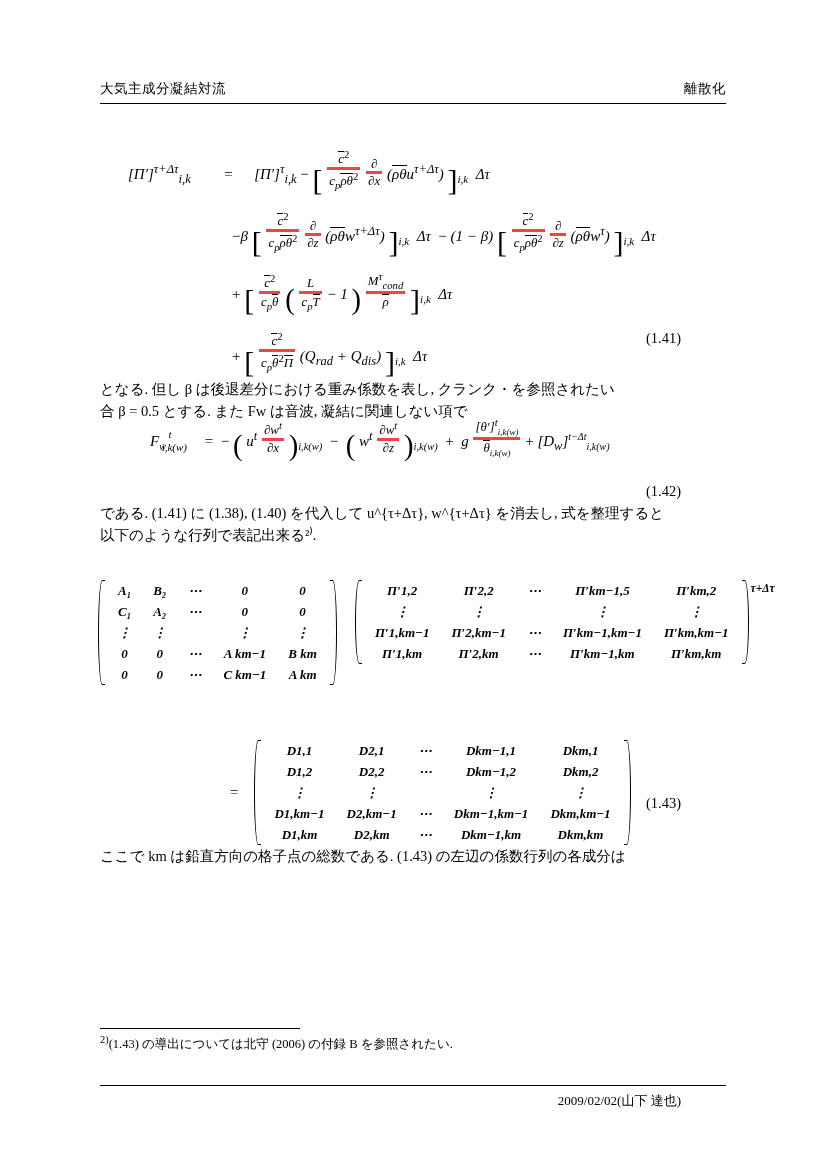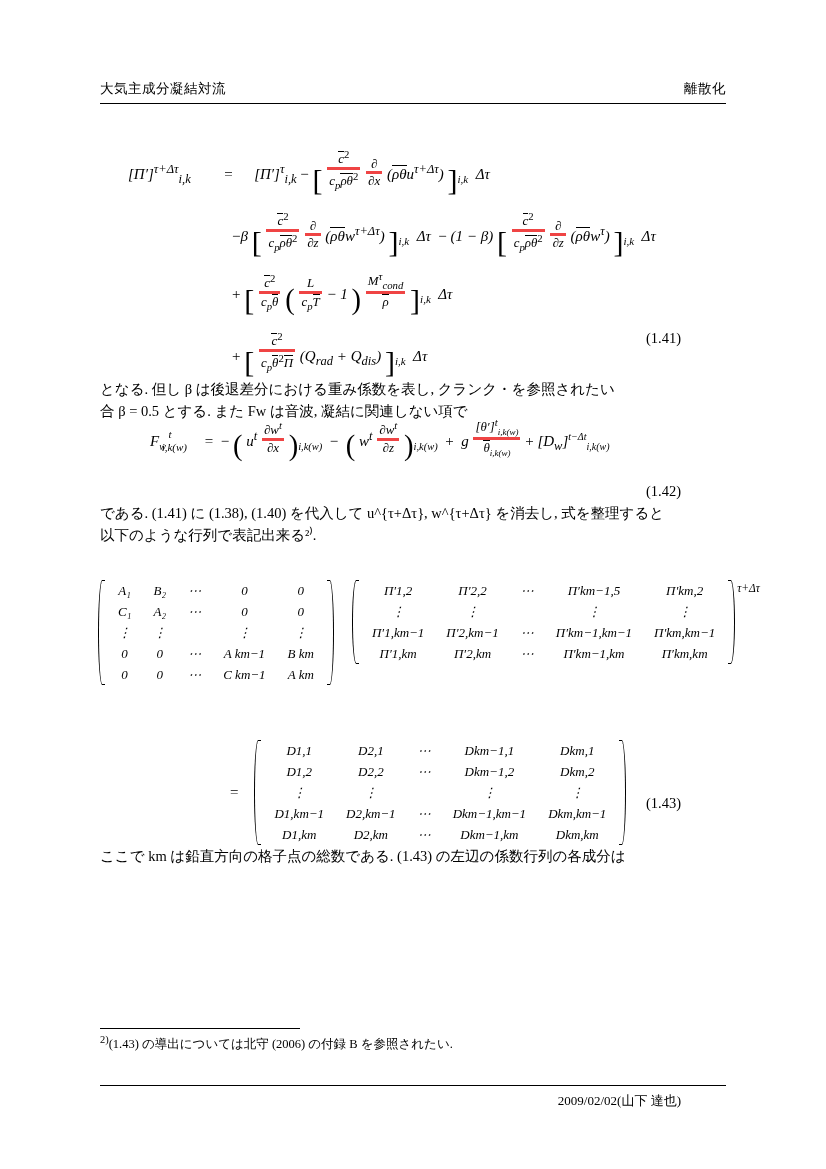--- a/index.html
+++ b/index.html
@@ -89,21 +89,21 @@
   .para {
     position: absolute;
     left: 100px;
     width: 626px;
     font-size: 14.5px;
     line-height: 1.55;
     text-align: justify;
   }
 
   
-  .matrix-wrap { display: inline-flex; align-items: flex-end; }
+  .matrix-wrap { display: inline-flex; align-items: flex-end; font-weight: bold; }
   .paren {
     display: inline-block;
     width: 11px;
     align-self: stretch;
     position: relative;
   }
   .paren::before {
     content: "";
     position: absolute;
     left: 2px; right: 2px; top: 0; bottom: 0;

